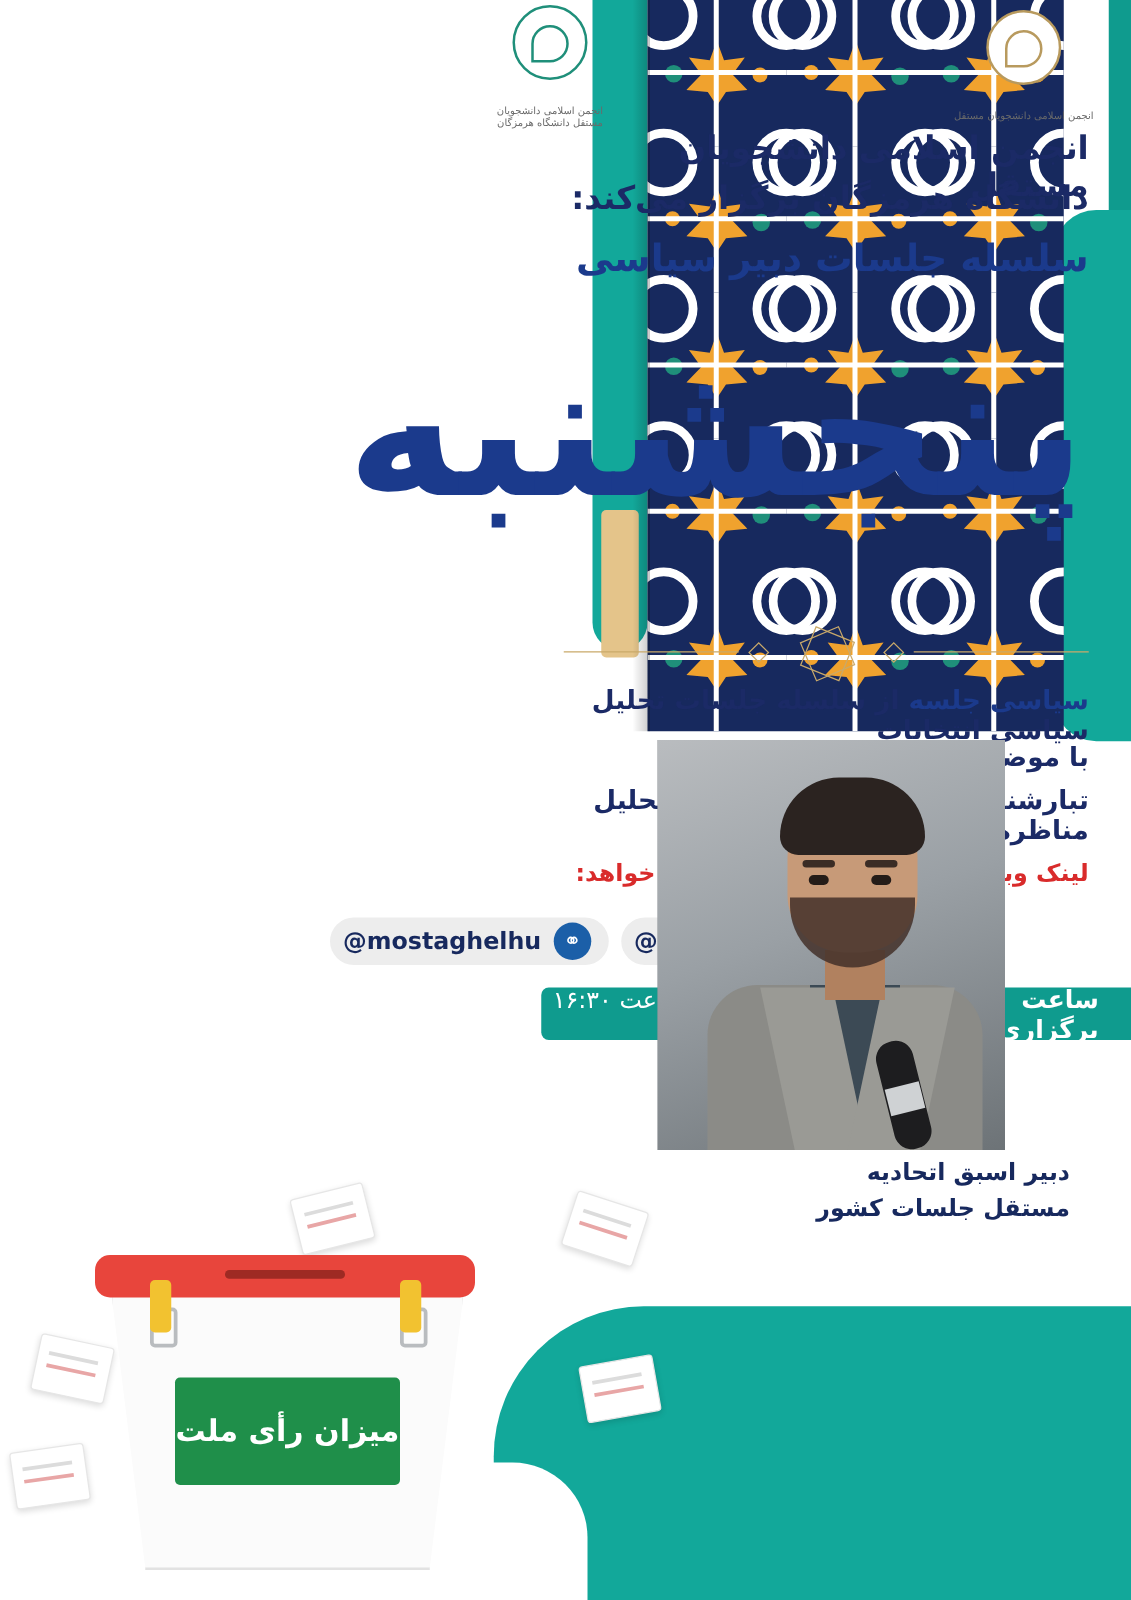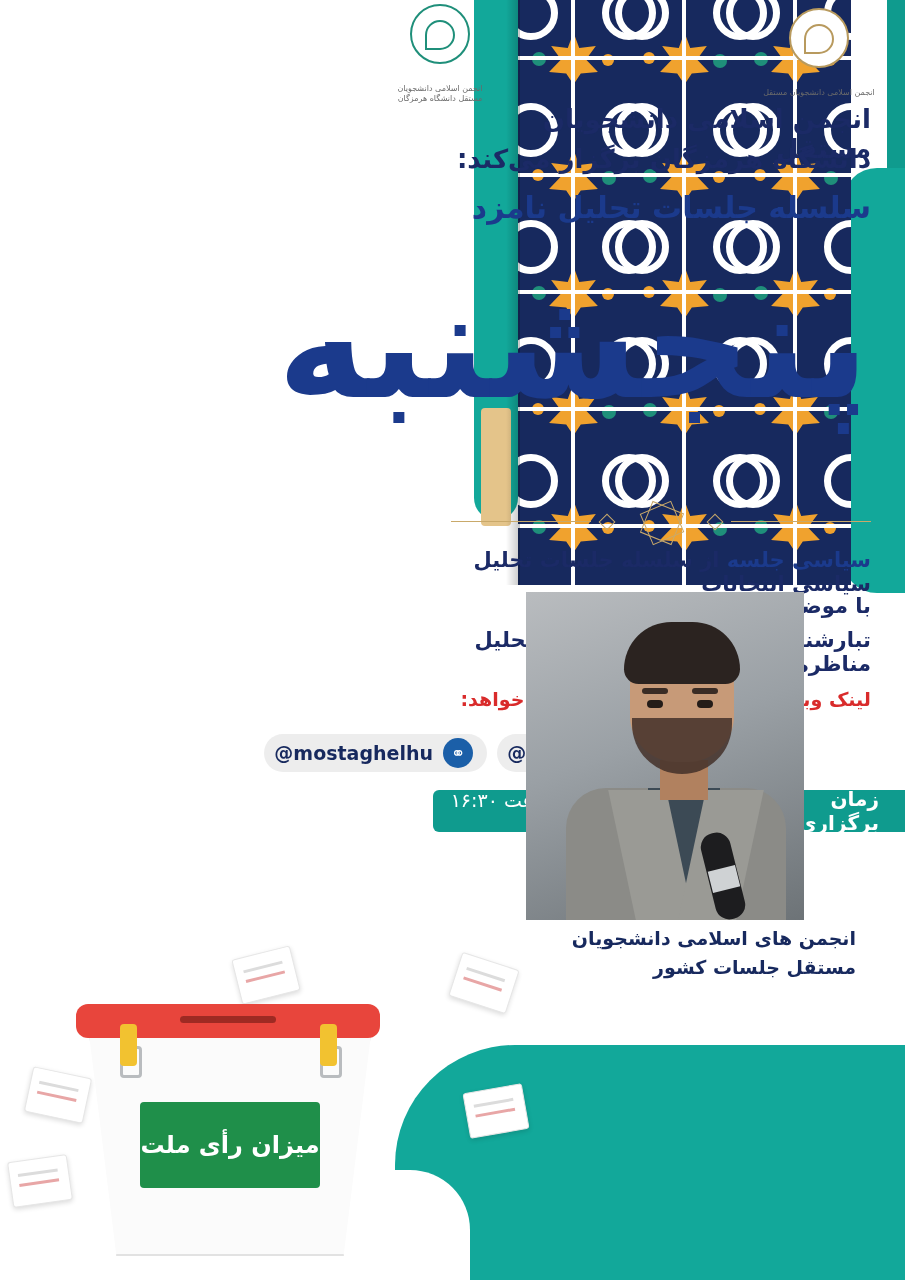--- a/index.html
+++ b/index.html
@@ -733,21 +733,21 @@
     <div class="crest"></div>
     <div class="crest-caption">انجمن اسلامی دانشجویان مستقل</div>
   </div>
   <div class="logo" id="logo-mid">
     <div class="crest teal"></div>
     <div class="crest-caption">انجمن اسلامی دانشجویان مستقل دانشگاه هرمزگان</div>
   </div>
 
   <div class="head-line" id="head1">انجمن اسلامی دانشجویان مستقل</div>
   <div class="head-line" id="head2">دانشگاه هرمزگان برگزار می‌کند:</div>
-  <div class="head-line" id="head3">سلسله جلسات تحلیل نامزد</div>
+  <div class="head-line" id="head3">سلسله جلسات دبیر سیاسی</div>
   <div id="bigword">پنجشنبه</div>
 
   <div class="ornament">
     <div class="rule r1"></div>
     <div class="rule r2"></div>
     <div class="diamond d1"></div>
     <div class="diamond d2"></div>
     <div class="star8"></div>
   </div>
 
@@ -761,21 +761,21 @@
   <div class="chip" id="chip-eitaa">
     <div class="badge">⚭</div>
     <div class="handle">@mostaghelhu</div>
   </div>
   <div class="chip" id="chip-telegram">
     <div class="badge">✈</div>
     <div class="handle">@mostaghelhu1</div>
   </div>
 
   <div id="time-bar">
-    <div class="label">زمان برگزاری</div>
+    <div class="label">ساعت برگزاری</div>
     <div class="value">پنجشنبه ۳۱ خرداد ماه | ساعت ۱۶:۳۰ الی ۱۸</div>
   </div>
 
   <div id="speaker-photo">
     <div class="ph-bg"></div>
     <div class="ph-jacket"></div>
     <div class="ph-shirt"></div>
     <div class="ph-lapel-l"></div>
     <div class="ph-lapel-r"></div>
     <div class="ph-neck"></div>
@@ -784,21 +784,21 @@
     <div class="ph-hair"></div>
     <div class="ph-brow l"></div>
     <div class="ph-brow r"></div>
     <div class="ph-eye l"></div>
     <div class="ph-eye r"></div>
     <div class="ph-mic"></div>
     <div class="ph-mic-band"></div>
   </div>
 
   <div id="speaker-caption">
-    <div class="role">انجمن های اسلامی دانشجویان</div>
+    <div class="role">دبیر اسبق اتحادیه</div>
     <div class="role">مستقل جلسات کشور</div>
   </div>
 
   <div class="teal-bottom-shape"></div>
   <div class="white-notch"></div>
 
   <div id="ballot">
     <div class="ballot-paper" id="p1"></div>
     <div class="ballot-paper" id="p2"></div>
     <div class="ballot-paper" id="p3"></div>

